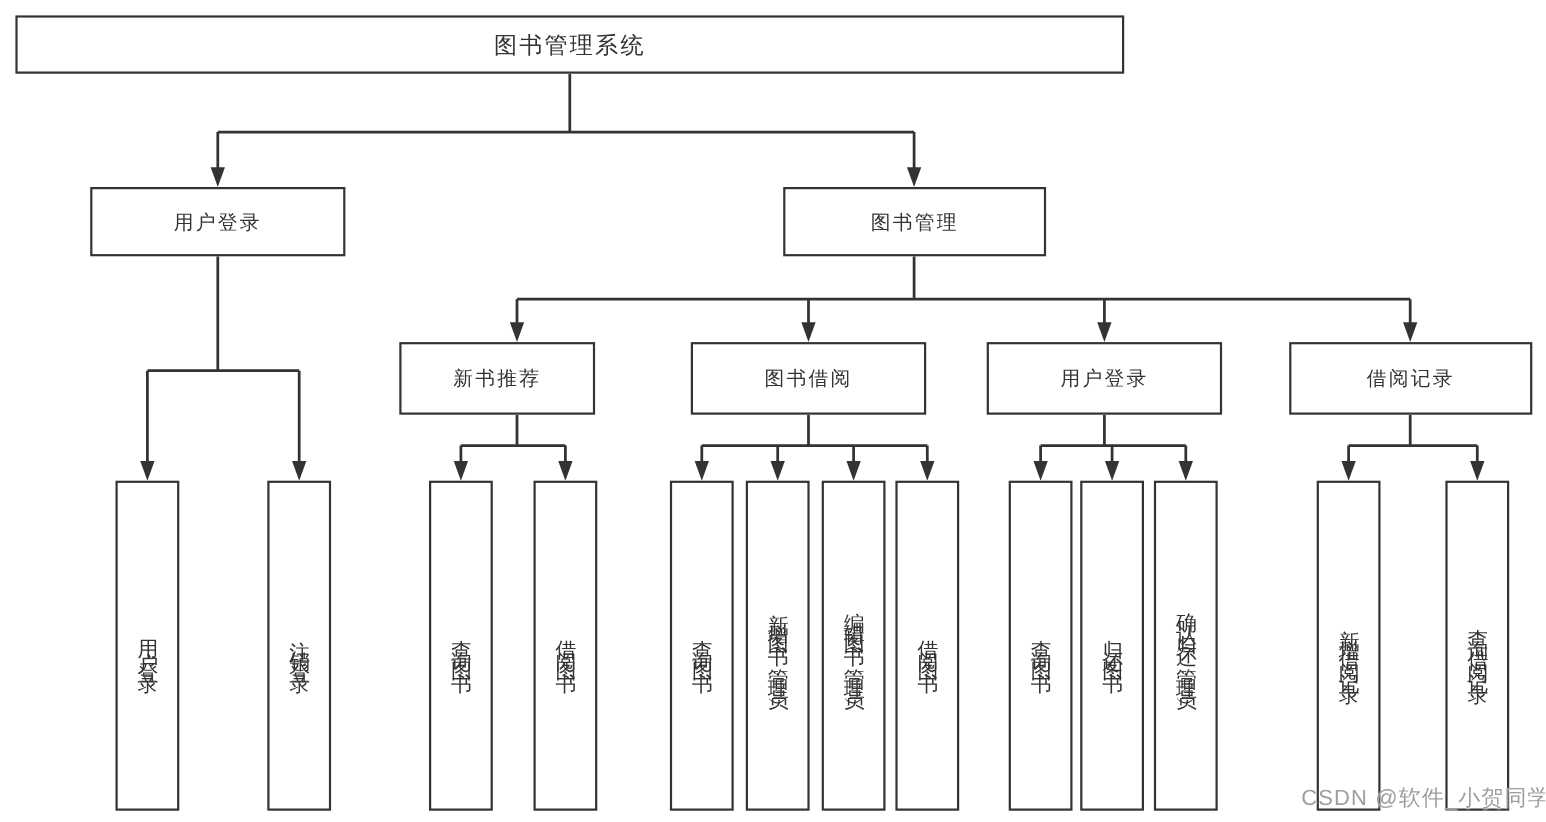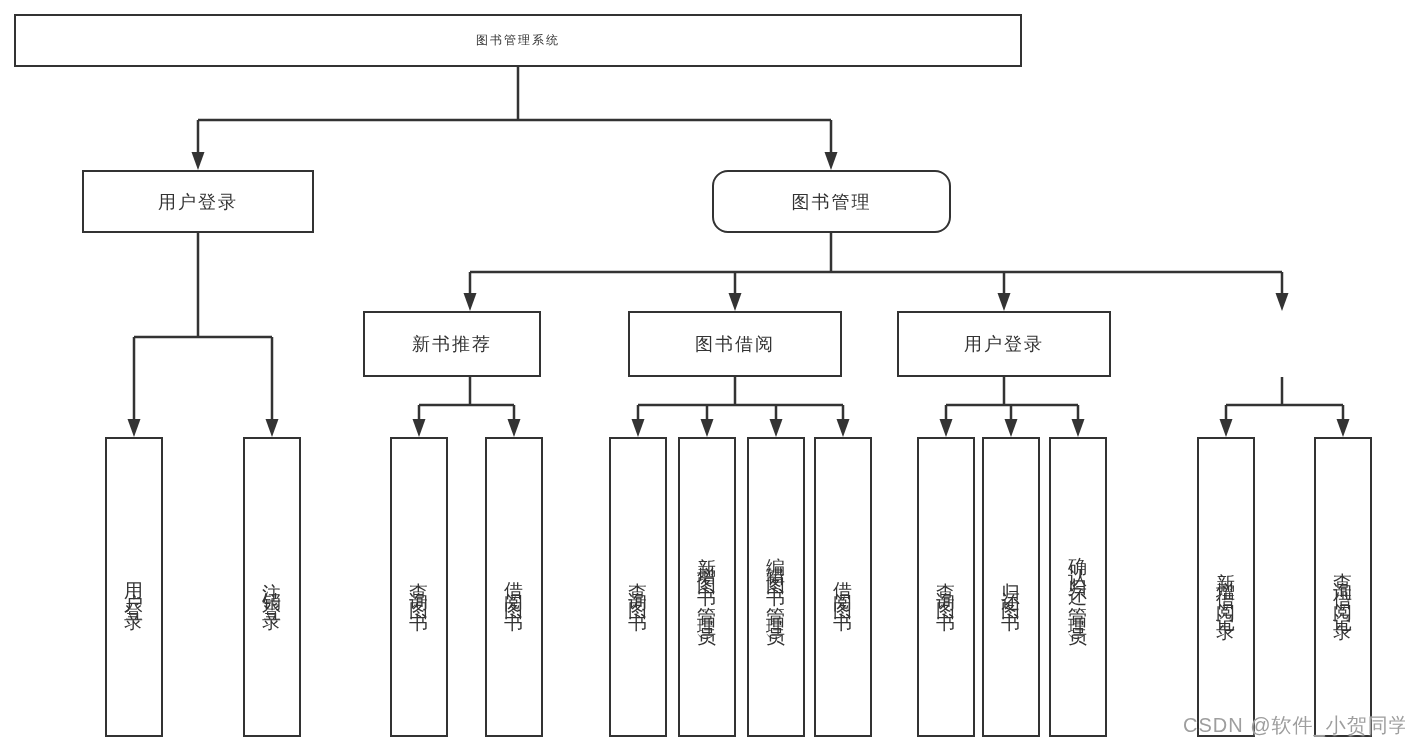--- a/index.html
+++ b/index.html
@@ -6,21 +6,21 @@
   #canvas{
     position:relative;width:1405px;height:747px;background:#ffffff;
     font-family:"Liberation Sans",sans-serif;color:#333;overflow:hidden;
   }
   #connector-svg{position:absolute;left:0;top:0;z-index:1;}
   .node{
     position:absolute;box-sizing:border-box;border:2.5px solid #333;background:#fff;
     display:flex;align-items:center;justify-content:center;
     font-size:18px;letter-spacing:2px;z-index:2;white-space:nowrap;
   }
-  .node.root{font-size:12px;}
+  .node.root{font-size:21px;}
   .leaf{
     position:absolute;box-sizing:border-box;border:2.5px solid #333;background:#fff;
     width:58px;height:300px;top:437px;
     display:flex;align-items:center;justify-content:center;z-index:2;
   }
   .vtext{
     writing-mode:vertical-rl;text-orientation:mixed;
     font-size:19px;letter-spacing:10px;line-height:1;
   }
   .watermark{
@@ -62,25 +62,26 @@
       <polygon points="1004.5,419 1017.5,419 1011,437"></polygon>
       <polygon points="1071.5,419 1084.5,419 1078,437"></polygon>
       <polygon points="1219.5,419 1232.5,419 1226,437"></polygon>
       <polygon points="1336.5,419 1349.5,419 1343,437"></polygon>
     </g>
   </svg>
 
   <div class="node root" style="left:14px;top:14px;width:1008px;height:53px;">图书管理系统</div>
 
   <div class="node" style="left:82px;top:170px;width:232px;height:63px;">用户登录</div>
-  <div class="node" style="left:712px;top:170px;width:239px;height:63px;border-radius:16px;">图书管理</div>
+  <div class="node" style="left:712px;top:170px;width:239px;height:63px;">图书管理</div>
 
   <div class="node" style="left:363px;top:311px;width:178px;height:66px;">新书推荐</div>
   <div class="node" style="left:628px;top:311px;width:214px;height:66px;">图书借阅</div>
   <div class="node" style="left:897px;top:311px;width:214px;height:66px;">用户登录</div>
+  <div class="node" style="left:1172px;top:311px;width:221px;height:66px;">借阅记录</div>
 
   <div class="leaf" style="left:105px;">
     <span class="vtext">用户登录</span>
   </div>
   <div class="leaf" style="left:243px;">
     <span class="vtext">注销登录</span>
   </div>
 
   <div class="leaf" style="left:390px;">
     <span class="vtext">查询图书</span>

